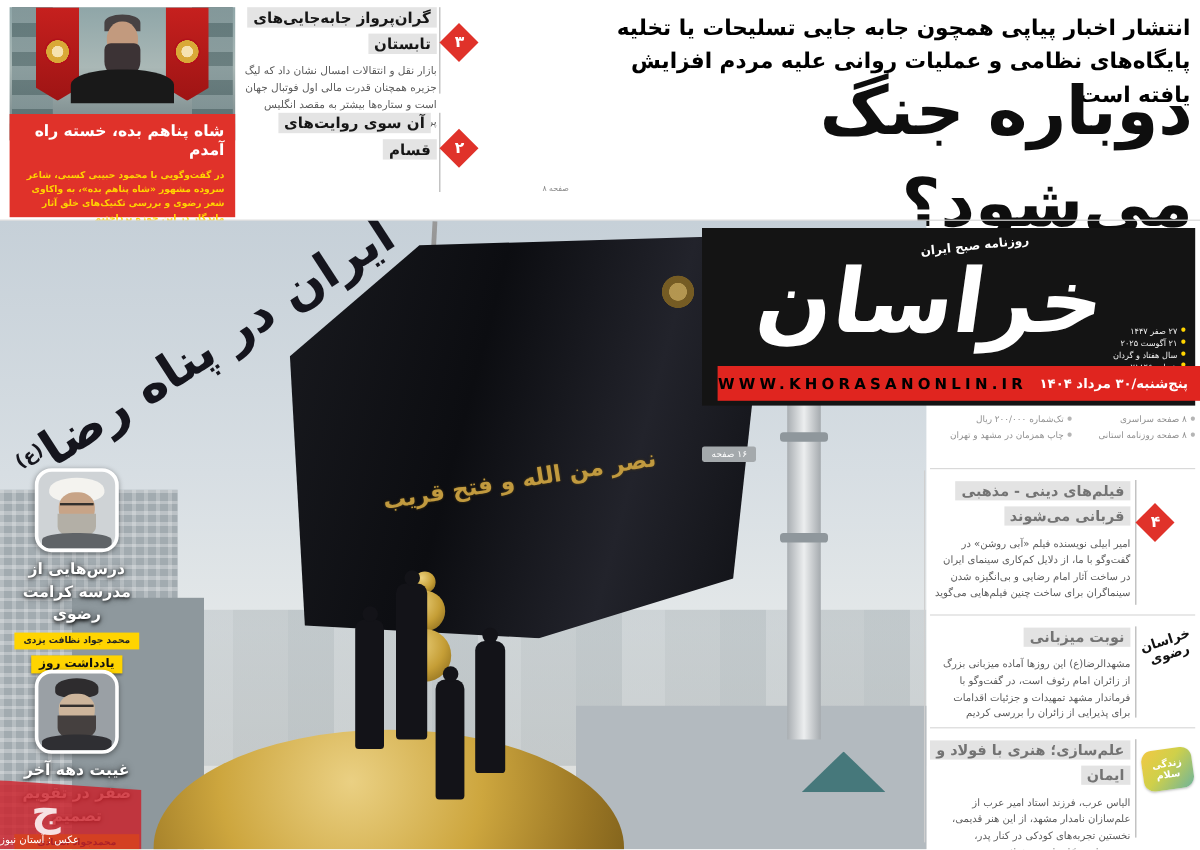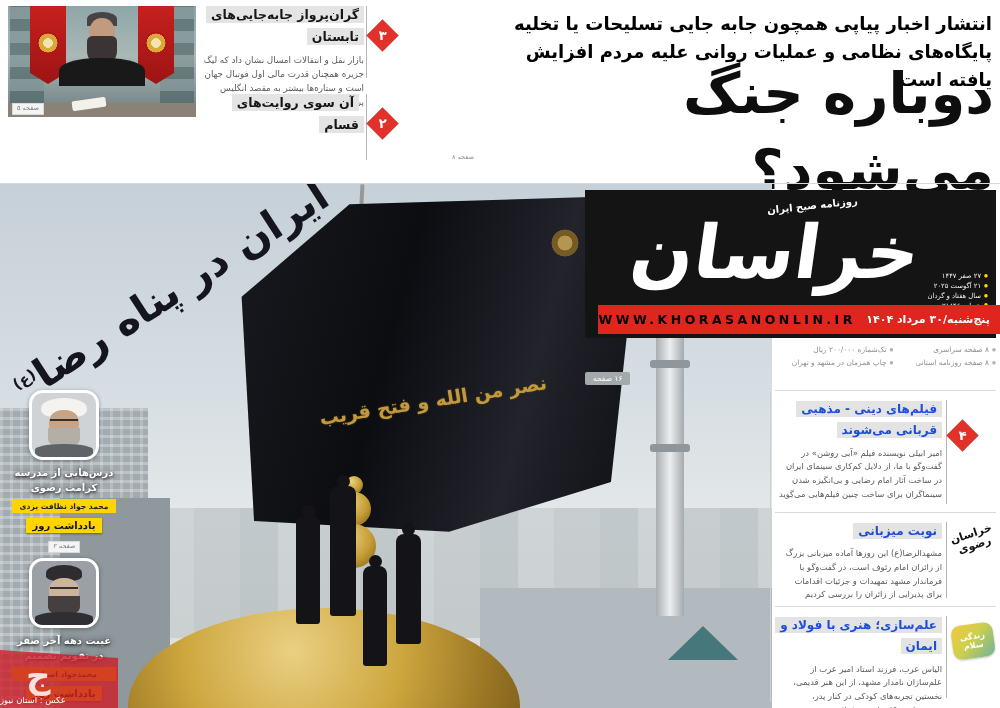--- a/index.html
+++ b/index.html
@@ -104,21 +104,21 @@
   .card-photo{position:relative;width:64px;height:64px;margin:0 auto;border-radius:14px;border:3px solid #fff;
     overflow:hidden;background:#cfd3d6;box-shadow:0 1px 4px rgba(0,0,0,.35);}
   .cp .turban{position:absolute;top:5px;left:9px;right:9px;height:20px;background:#f4f3ef;border-radius:50% 50% 40% 40%;}
   .cp .hair{position:absolute;top:4px;left:14px;width:36px;height:16px;background:#2e2c2e;border-radius:50% 50% 30% 30%;}
   .cp .face{position:absolute;top:17px;left:17px;width:30px;height:27px;background:#c8a487;border-radius:45%;}
   .cp .glasses{position:absolute;top:26px;left:18px;width:28px;height:5px;border-top:2px solid #33302e;}
   .cp .beard{position:absolute;top:35px;left:16px;width:32px;height:20px;background:#b3afa6;border-radius:0 0 48% 48%;}
   .cp .beard.dark{background:#45403f;}
   .cp .robe{position:absolute;bottom:0;left:3px;right:3px;height:13px;background:#5f6367;border-radius:45% 45% 0 0;}
   .cp .robe.dark{background:#2f2f33;}
-  .card-title{margin-top:6px;color:#fff;font-weight:bold;font-size:10px;line-height:1.45;
+  .card-title{margin-top:6px;color:#fff;font-weight:bold;font-size:13px;line-height:1.45;
     text-shadow:0 1px 3px rgba(0,0,0,.9),0 0 6px rgba(0,0,0,.6);}
   .card-author{display:block;background:#ffd400;color:#222;font-size:7.6px;font-weight:bold;
     padding:2.5px 2px;margin-top:4px;}
   .card-badge{display:inline-block;background:#ffd400;color:#111;font-weight:bold;font-size:10px;
     padding:2px 7px;margin-top:5px;box-shadow:0 1px 2px rgba(0,0,0,.4);}
   .card-tag{display:inline-block;margin-top:6px;font-style:italic;}
 
   
   .masthead{left:585px;top:190px;width:411px;height:148px;background:#141414;z-index:8;}
   .tagline{position:absolute;right:138px;top:10px;color:#fff;font-size:10px;font-weight:bold;
@@ -134,21 +134,21 @@
   .info{left:585px;top:344px;width:411px;display:flex;gap:22px;color:#8f8f8f;font-size:7.4px;line-height:1.7;}
   .info .col{text-align:right;}
   .info .col div:before{content:"●";color:#b5b5b5;font-size:4.5px;margin-left:3px;vertical-align:middle;}
   .pages-tag{left:585px;top:372px;background:#a4a9ac;color:#fff;font-size:7.5px;padding:2px 8px;border-radius:2px;}
 
   
   .v-div{left:770px;top:392px;width:1px;height:310px;background:#cfcfcf;}
   .rr-hr{left:775px;width:221px;height:1px;background:#d9d9d9;}
   .rr-item{left:778px;width:218px;}
   .rr-content{position:absolute;left:0;top:0;width:164px;text-align:right;}
-  .rr-title span{background:#e3e3e3;color:#1d4ed8;font-weight:bold;font-size:12px;line-height:1.7;
+  .rr-title span{background:#e3e3e3;color:#737373;font-weight:bold;font-size:12px;line-height:1.7;
     padding:1px 5px;-webkit-box-decoration-break:clone;box-decoration-break:clone;}
   .rr-body{font-size:8.4px;color:#5a5a5a;line-height:1.62;margin-top:6px;}
   .rr-rule{position:absolute;left:168px;top:2px;width:1px;background:#b5b5b5;}
   .script-logo{position:absolute;left:172px;top:8px;width:46px;color:#111;font-weight:bold;font-size:11px;
     line-height:1.1;transform:rotate(-18deg);text-align:center;}
   .color-logo{position:absolute;left:174px;top:10px;width:42px;height:34px;border-radius:9px;
     background:linear-gradient(135deg,#f2c844 0%,#cfd04a 45%,#6fb49b 100%);color:#fff;font-weight:bold;
     font-size:8px;display:flex;align-items:center;justify-content:center;text-align:center;
     transform:rotate(-8deg);box-shadow:0 1px 2px rgba(0,0,0,.25);}
 </style>
@@ -168,20 +168,24 @@
       </div>
     <div class="man-hair"></div>
     <div class="man-head"></div>
     <div class="man-beard"></div>
     <div class="man-body"></div>
     <div class="desk"></div>
     <div class="book"></div>
     <span class="mini-tag abs" style="left:4px;bottom:2px;">صفحه ۵</span>
   </div>
 
+  <div class="abs tl-red">
+    <div class="tl-title">شاه پناهم بده، خسته راه آمدم</div>
+    <div class="tl-body">در گفت‌وگویی با محمود حبیبی کسبی، شاعر سروده مشهور «شاه پناهم بده»، به واکاوی شعر رضوی و بررسی تکنیک‌های خلق آثار ماندگار در این حوزه پرداختیم</div>
+  </div>
 
   <div class="abs teaser" style="top:4px;height:80px;">
     <div class="t-content">
       <div class="t-title"><span>گران‌پرواز جابه‌جایی‌های تابستان</span></div>
       <div class="t-body">بازار نقل و انتقالات امسال نشان داد که لیگ جزیره همچنان قدرت مالی اول فوتبال جهان است و ستاره‌ها بیشتر به مقصد انگلیس پرواز کردند</div>
     </div>
     <div class="t-rule" style="top:2px;height:72px;"></div>
     <div class="diamond" style="left:171px;top:20px;">
       <span>۳</span>
     </div>

